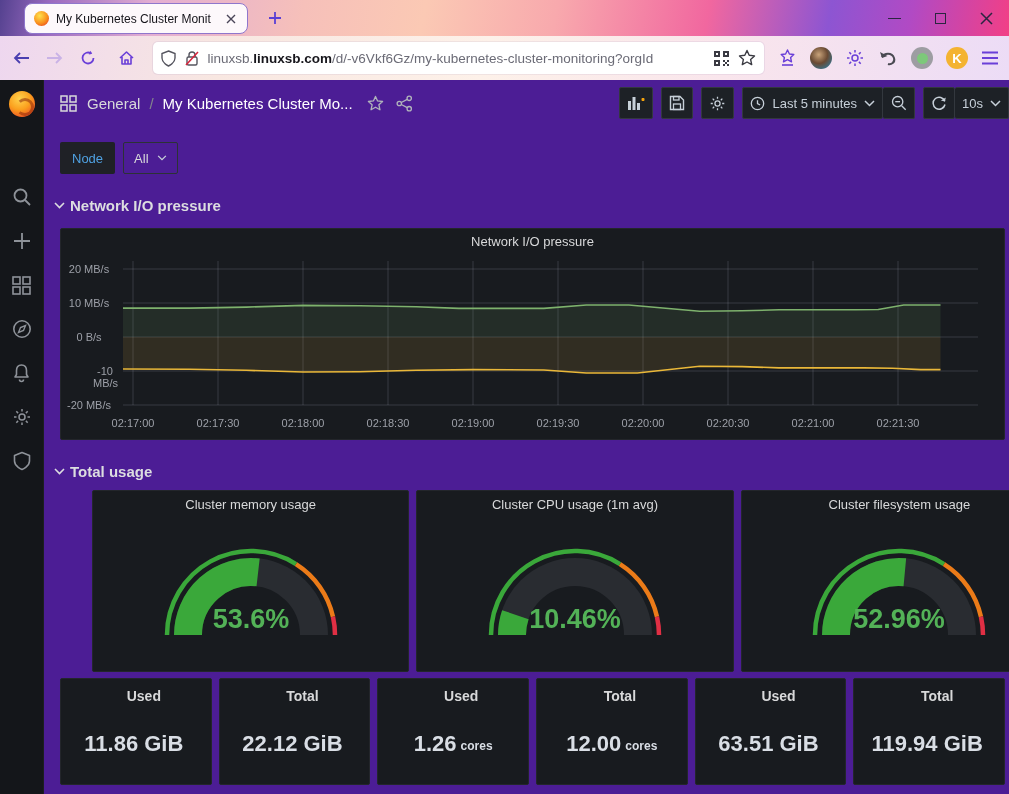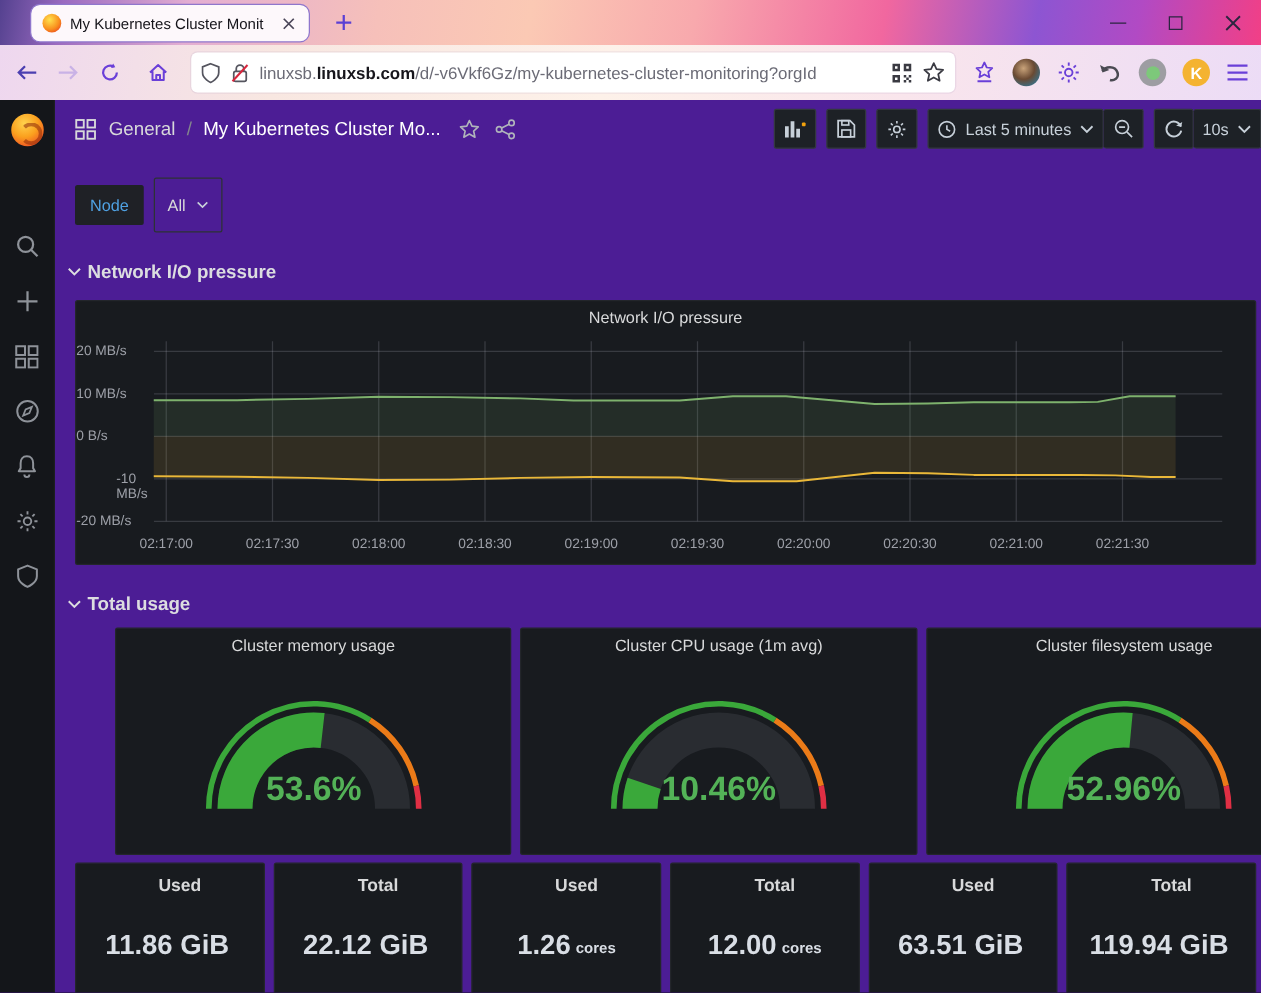--- a/index.html
+++ b/index.html
@@ -78,33 +78,33 @@
   .topbar-right { margin-left:auto; display:flex; align-items:center; gap:8px; }
   .tbtn { height:32px; min-width:32px; background:#1d2126; border:1px solid #33383e; border-radius:2px;
     display:flex; align-items:center; justify-content:center; padding:0 7px; gap:7px;
     color:#c7d0d9; font-size:13px; font-weight:500; white-space:nowrap; }
   .tgroup { display:flex; }
   .tgroup .tbtn + .tbtn { border-left:none; }
 
   .submenu { margin:16px 0 0 16px; display:flex; align-items:center; gap:8px; }
   .var-label { height:32px; background:#1f2126; border-radius:2px; display:flex; align-items:center;
     padding:0 12px; color:#4fa1e2; font-size:13px; font-weight:500; }
-  .var-value { height:44px; border:1px solid #2c3235; border-radius:2px; display:flex; align-items:center;
+  .var-value { height:32px; border:1px solid #2c3235; border-radius:2px; display:flex; align-items:center;
     gap:8px; padding:0 10px; color:#d8d9da; font-size:13px; }
 
   .rowhdr { margin:20px 0 0 10px; height:22px; display:flex; align-items:center; gap:5px;
     color:#dcdde0; font-size:15px; font-weight:600; }
   .rowhdr:first-of-type { margin-top:20px; }
 
   .panel { background:#181b1f; border:1px solid #23262b; border-radius:2px; }
   .chart-panel { margin:12px 0 0 16px; width:945px; height:212px; position:relative; }
   .panel-title { height:24px; display:flex; align-items:center; justify-content:center;
     color:#d8d9da; font-size:13px; font-weight:500; }
   .plot-wrap { position:relative; height:184px; }
-  .ylabel { position:absolute; left:0; width:56px; text-align:left; font-size:11px; color:#9da0a8; }
+  .ylabel { position:absolute; left:0; width:56px; text-align:center; font-size:11px; color:#9da0a8; }
   .xlabel { position:absolute; top:164px; font-size:11px; color:#9da0a8; transform:translateX(-50%); }
 
   .gauge-row { margin:8px 0 0 16px; width:998px; display:grid; grid-template-columns:1fr 1fr 1fr; gap:7px;padding-left:32px; }
   .gauge-panel { height:182px; display:flex; flex-direction:column; align-items:center; }
   .gauge-panel .panel-title { height:26px; }
 
   .stat-row { margin:6px 0 0 16px; width:945px; display:grid; grid-template-columns:repeat(6,1fr); gap:7px; }
   .stat-panel { height:107px; display:flex; flex-direction:column; align-items:center; }
   .stat-label { margin-top:9px; color:#d8d9da; font-size:14px; font-weight:600;margin-left:16px; }
   .stat-value-wrap { flex:1; display:flex; align-items:center; justify-content:center; gap:4px; }

